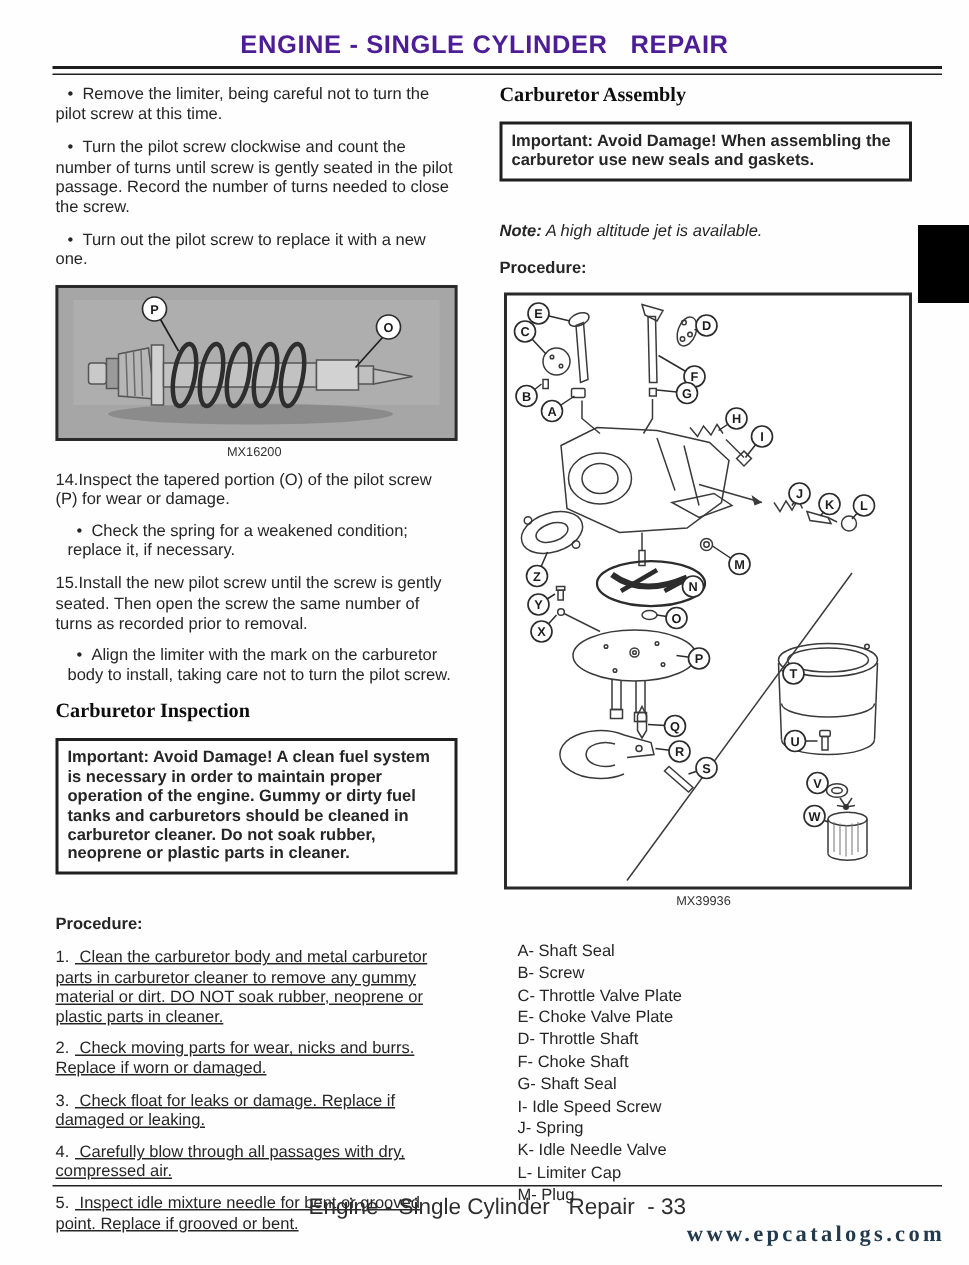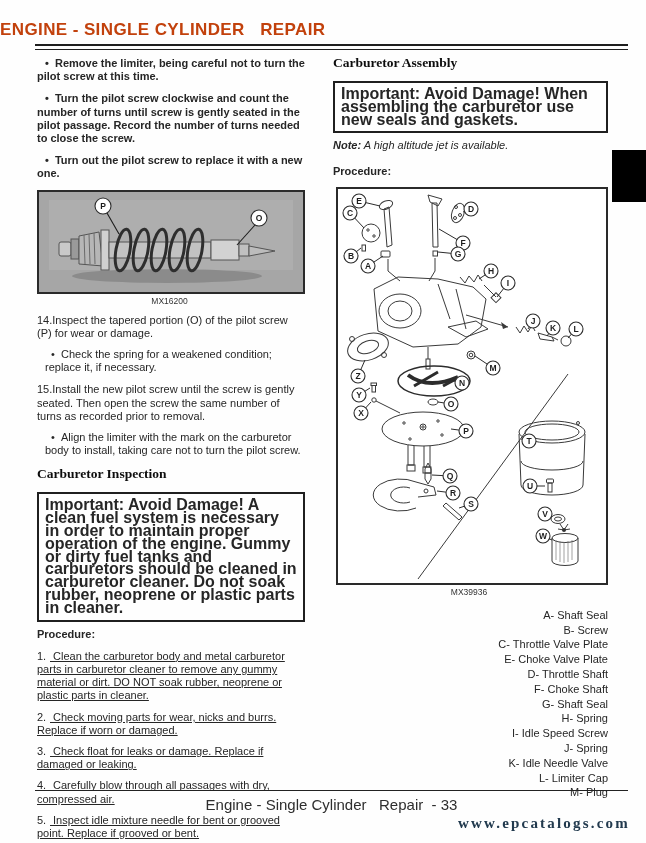--- a/index.html
+++ b/index.html
@@ -2,50 +2,50 @@
 <html><head>
 <meta charset="utf-8">
 <style>
   html,body { margin:0; padding:0; }
   body {
     width:646px; height:843px; position:relative; overflow:hidden;
     background:#fefefe; color:#262626;
     font-family:"Liberation Sans", sans-serif;
   }
   .title {
-    position:absolute; top:20px; left:0; width:646px; 
-    font-size:17px; font-weight:bold; letter-spacing:.4px; color:#c2410c; white-space:pre;
+    position:absolute; top:20px; left:0; width:646px; text-align:center;
+    font-size:17px; font-weight:bold; letter-spacing:.4px; color:#4c1d95; white-space:pre;
   }
   .dbl-rule {
     position:absolute; top:44px; left:35px; width:593px; height:3px;
     border-top:2px solid #1e1e1e; border-bottom:1px solid #1e1e1e;
   }
   .side-tab { position:absolute; top:150px; right:0; width:34px; height:52px; }
   .col-l { position:absolute; top:57px; left:37px; width:268px; }
   .col-r { position:absolute; top:52px; left:333px; width:275px; }
   p, .part { font-size:11px; line-height:13.2px; }
   p { margin:0 0 9px 0; }
-  .b1 { text-indent:8px;font-weight:bold; }
+  .b1 { text-indent:8px; }
   .b2 { padding-left:8px; text-indent:6px; }
   .step { margin-bottom:8px; }
   .nstep { margin-bottom:8px;text-decoration:underline; }
   .nstep .num { display:inline-block; min-width:13px; }
   h2 { font-size:13.5px; font-weight:bold; color:#0e0e0e; margin:3px 0 10px 0;font-family:Liberation Serif, serif; }
   .imp {
     border:2px solid #1f1f1f; padding:5px 6px; font-weight:bold;
-    font-size:16px; line-height:12.8px; margin:0 0 6px 0;
+    font-size:11px; line-height:12.8px; margin:0 0 27px 0;
   }
   .proc { font-weight:bold; margin:0 0 9px 0; }
   .note { font-style:italic; margin:0 0 12px 0; }
   .note .nlab { font-weight:bold; }
   .figbox { border:2px solid #2a2a2a; font-size:0; background:#fff; }
   .figbox.photo { background:#a3a3a3; }
   .figcap { font-size:8.5px; color:#333; text-align:center; margin:2px 3px 8px 0; }
   .dia { margin-left:3px; }
-  .parts { padding-left:12px; margin-top:11px;text-align:right; }
+  .parts { padding-left:12px; margin-top:22px; }
   .part { line-height:14.8px; }
   .foot-rule { position:absolute; top:790px; left:35px; width:593px; border-top:1.5px solid #222; }
   .foot-label {
     position:absolute; top:796px; left:35px; width:593px; text-align:center;
     font-size:15px; color:#2e2e2e; white-space:pre;
   }
   .watermark {
     position:absolute; top:815px; right:16px;
     font-family:Liberation Serif, serif; font-weight:bold;
     font-size:15px; letter-spacing:2.2px;
@@ -322,21 +322,20 @@
   <div class="figcap">MX39936</div>
 
   <div class="parts" id="parts-list">
       <div class="part">A- Shaft Seal</div>
       <div class="part">B- Screw</div>
       <div class="part">C- Throttle Valve Plate</div>
       <div class="part">E- Choke Valve Plate</div>
       <div class="part">D- Throttle Shaft</div>
       <div class="part">F- Choke Shaft</div>
       <div class="part">G- Shaft Seal</div>
-      <div class="part">H- Spring</div>
       <div class="part">I- Idle Speed Screw</div>
       <div class="part">J- Spring</div>
       <div class="part">K- Idle Needle Valve</div>
       <div class="part">L- Limiter Cap</div>
       <div class="part">M- Plug</div>
     </div>
 </div>
 
 <div class="foot-rule"></div>
 <div class="foot-label">Engine - Single Cylinder   Repair  - 33</div>

